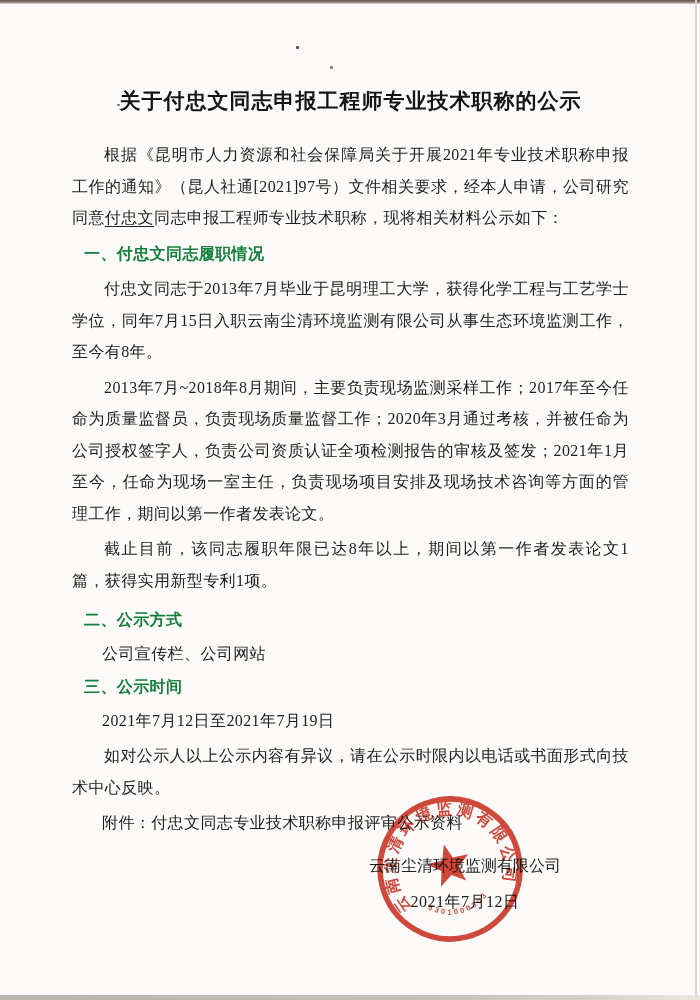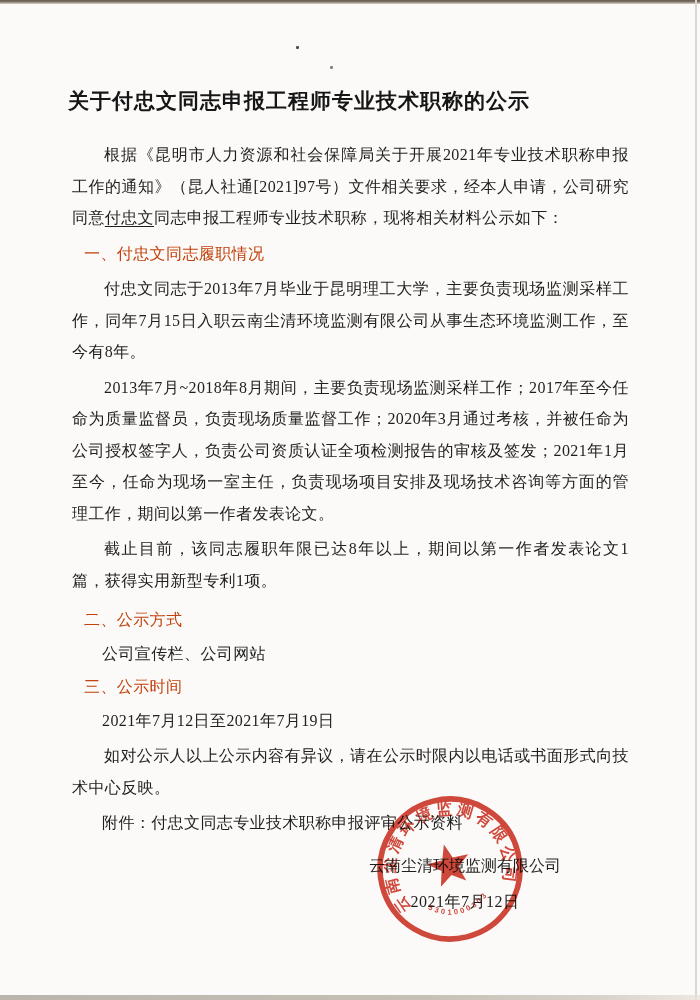--- a/index.html
+++ b/index.html
@@ -42,37 +42,38 @@
     left: 68px; top: 84px;
     width: 565px;
     font-size: 16px;
     line-height: 31.5px;
     letter-spacing: .4px;
   }
   .doc-title {
     font-family: "Liberation Sans", "DejaVu Sans", sans-serif;
     font-weight: bold;
     font-size: 21px;
+    text-align: center;
     letter-spacing: 1px;
     line-height: 33px;
     margin: 0 0 22px 0;
     color: #161616;
   }
   p.body-para {
     margin: 4px;
     text-indent: 2em;
     text-align: justify;
   }
   p.plain-line { margin: 2px; text-indent: 2em; }
   .sec-heading {
     font-family: "Liberation Sans", "DejaVu Sans", sans-serif;
-    font-weight: normal;
+    font-weight: bold;
     font-size: 16px;
     margin: 0 0 0 16px;
-    color: #c2410c;
+    color: #15803d;
   }
   .mt8 { margin-top: 8px; }
   .underlined-name { text-decoration: underline; text-underline-offset: 3px; }
 
   .signature-block {
     margin: 9px 0 0 292px;
     width: 210px;
     text-align: center;
     line-height: 36px;
   }
@@ -104,21 +105,21 @@
   <span class="scan-speck speck-3"></span>
   <span class="scan-speck speck-4"></span>
 
   <div class="content">
 
     <h1 class="doc-title">关于付忠文同志申报工程师专业技术职称的公示</h1>
 
     <p class="body-para"><span>根据《昆明市人力资源和社会保障局关于开展2021年专业技术职称申报工作的通知》（昆人社通[2021]97号）文件相关要求，经本人申请，公司研究同意</span><span class="underlined-name">付忠文</span><span>同志申报工程师专业技术职称，现将相关材料公示如下：</span></p>
 
     <div class="sec-heading">一、付忠文同志履职情况</div>
-    <p class="body-para">付忠文同志于2013年7月毕业于昆明理工大学，主要负责现场监测采样工作，同年7月15日入职云南尘清环境监测有限公司从事生态环境监测工作，至今有8年。</p>
+    <p class="body-para">付忠文同志于2013年7月毕业于昆明理工大学，获得化学工程与工艺学士学位，同年7月15日入职云南尘清环境监测有限公司从事生态环境监测工作，至今有8年。</p>
     <p class="body-para">2013年7月~2018年8月期间，主要负责现场监测采样工作；2017年至今任命为质量监督员，负责现场质量监督工作；2020年3月通过考核，并被任命为公司授权签字人，负责公司资质认证全项检测报告的审核及签发；2021年1月至今，任命为现场一室主任，负责现场项目安排及现场技术咨询等方面的管理工作，期间以第一作者发表论文。</p>
     <p class="body-para">截止目前，该同志履职年限已达8年以上，期间以第一作者发表论文1篇，获得实用新型专利1项。</p>
 
     <div class="sec-heading mt8">二、公示方式</div>
     <p class="plain-line">公司宣传栏、公司网站</p>
 
     <div class="sec-heading">三、公示时间</div>
     <p class="plain-line">2021年7月12日至2021年7月19日</p>
     <p class="body-para">如对公示人以上公示内容有异议，请在公示时限内以电话或书面形式向技术中心反映。</p>
     <p class="plain-line">附件：付忠文同志专业技术职称申报评审公示资料</p>

